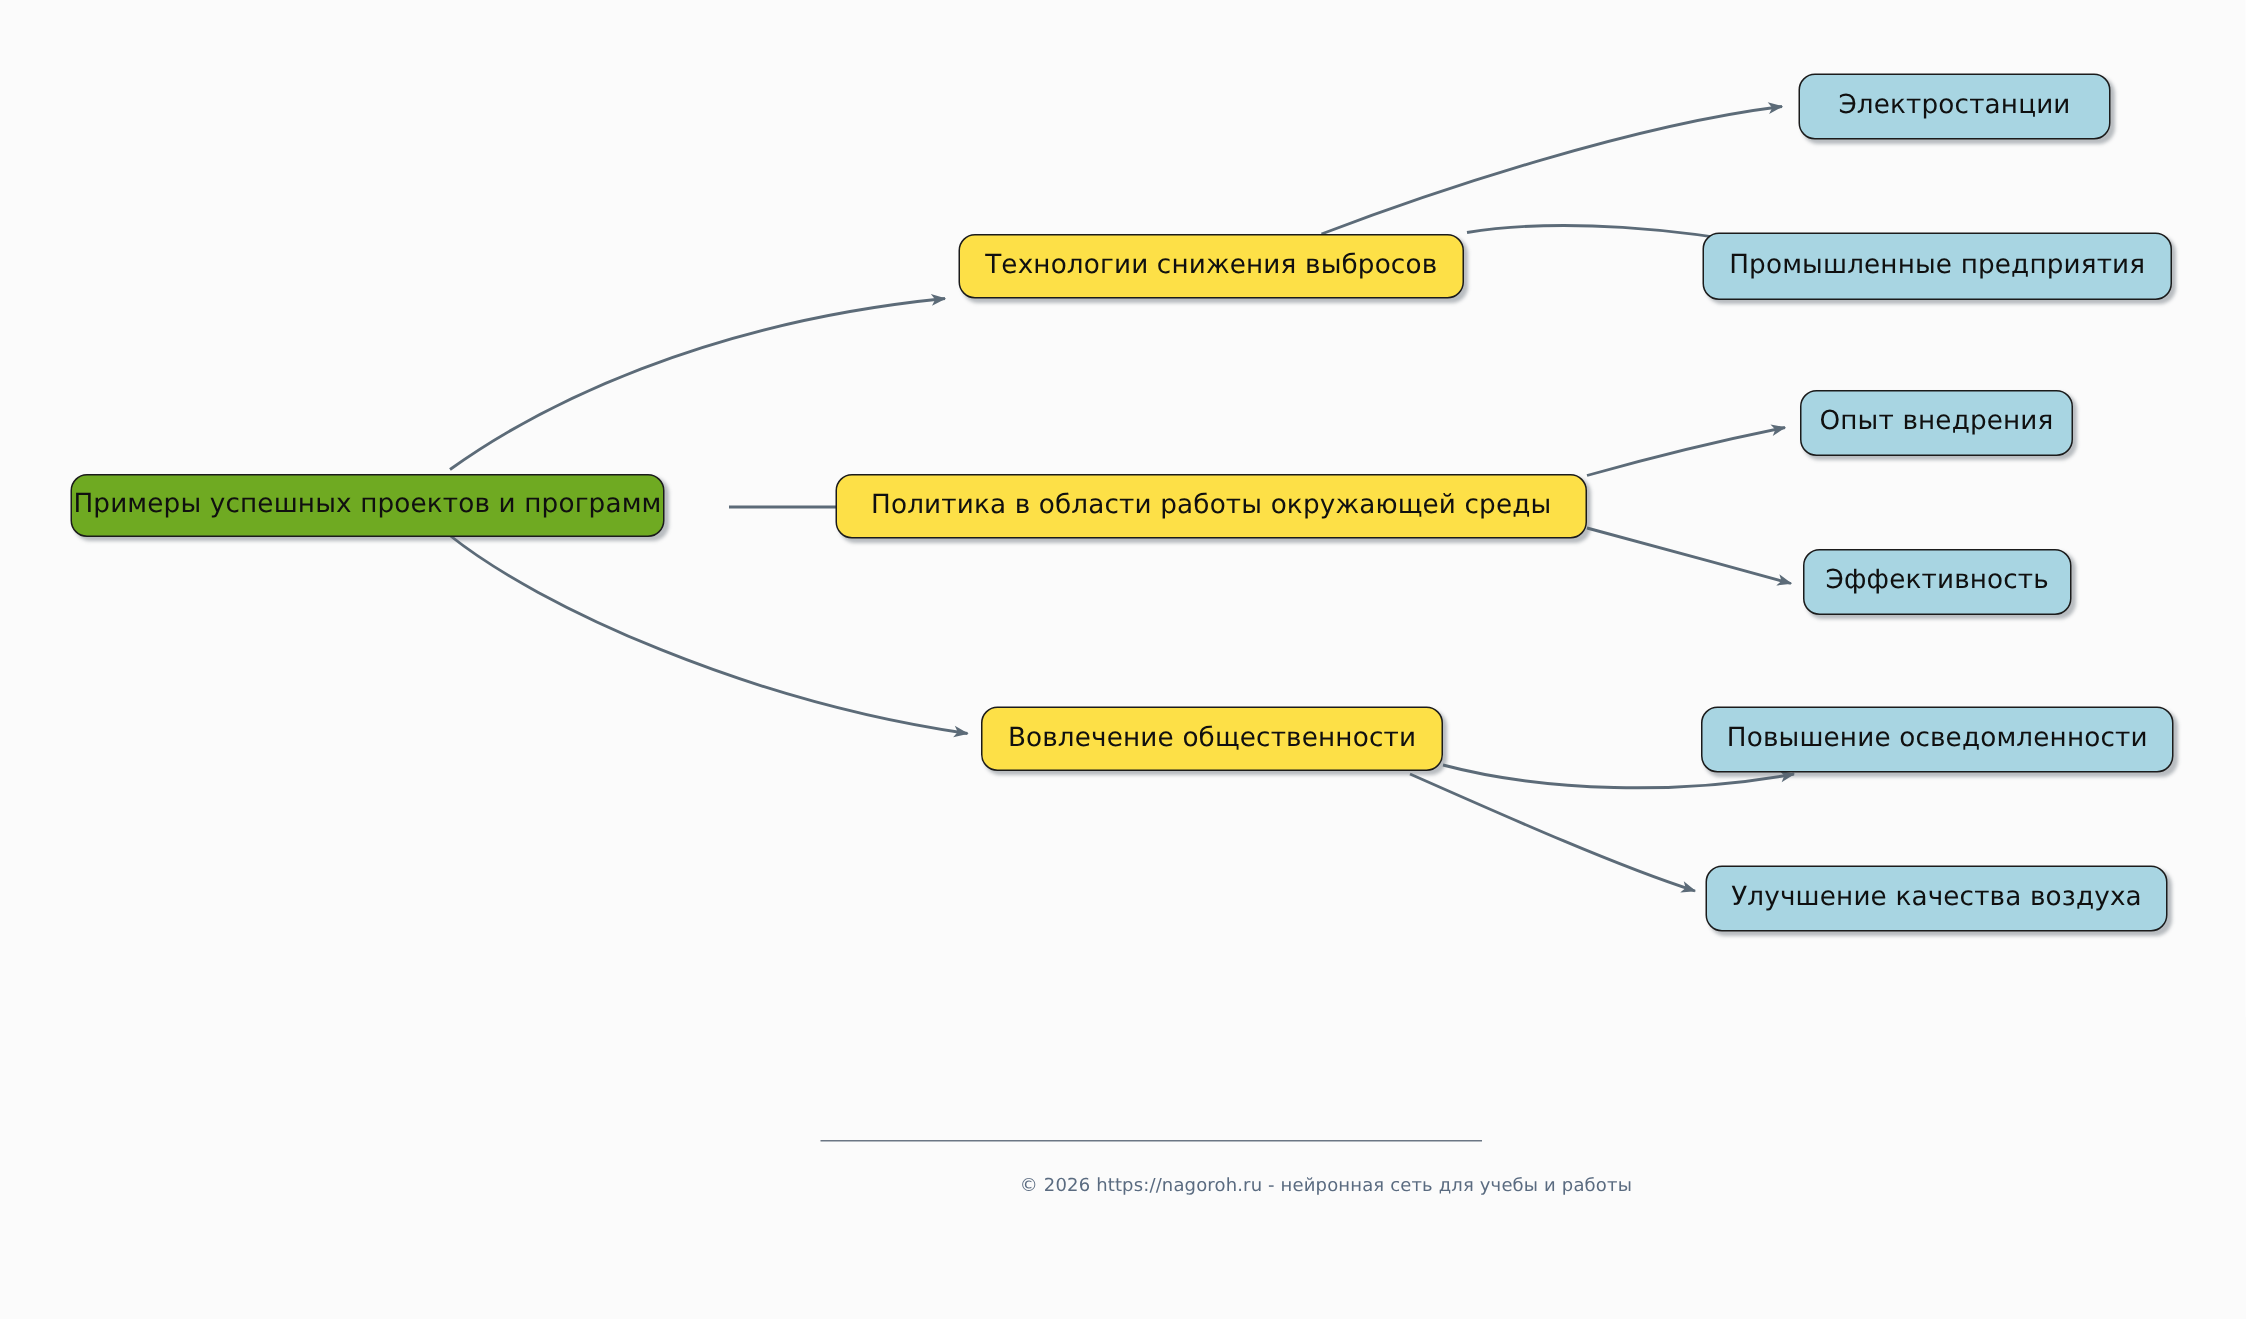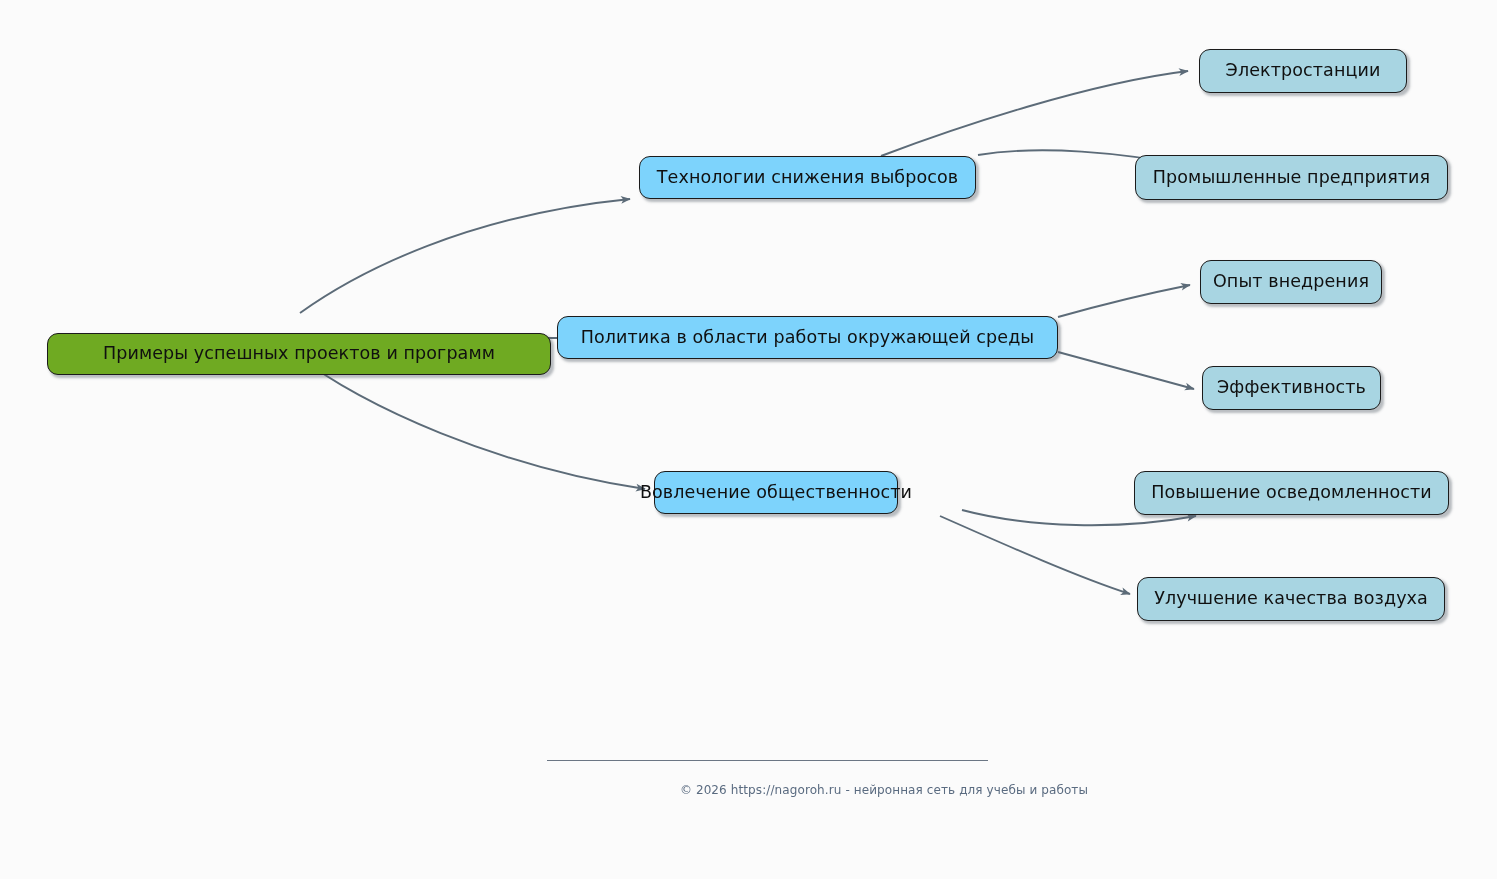--- a/index.html
+++ b/index.html
@@ -32,21 +32,21 @@
     border-radius: 11px;
     border: 1.3px solid #1b1b1b;
     font-size: 17.5px;
     line-height: 1.1;
     color: #101010;
     white-space: nowrap;
     box-shadow: 2.5px 2.5px 2.5px rgba(90,100,110,0.42);
     letter-spacing: 0.1px;
   }
   .node-root  { background: #6faa22; }
-  .node-mid   { background: #7dd3fc; }
+  .node-mid   { background: #fde047; }
   .node-leaf  { background: #a8d5e2; }
 
   .caption {
     position: absolute;
     text-align: center;
     font-weight: bold;
     font-size: 15.5px;
     line-height: 1.35;
     color: #4d5a6b;
     letter-spacing: 0.15px;
@@ -84,33 +84,33 @@
       <path d="M978,155 C1040,145 1120,152 1196,167"></path>
 
       <path d="M1058,317 C1090,308 1140,295 1190,285"></path>
       <path d="M1058,352 C1095,362 1150,377 1194,389"></path>
 
       <path d="M962,510 C1030,528 1120,530 1196,516"></path>
       <path d="M940,516 C1010,547 1080,578 1130,594"></path>
     </g>
   </svg>
 
-  <div class="node node-root" style="left:47px; top:316px; width:504px; height:42px;margin-top:17px;">
+  <div class="node node-root" style="left:47px; top:316px; width:396px; height:42px;">
     <span>Примеры успешных проектов и программ</span>
   </div>
 
   <div class="node node-mid" style="left:639px; top:156px; width:337px; height:43px;">
     <span>Технологии снижения выбросов</span>
   </div>
 
   <div class="node node-mid" style="left:557px; top:316px; width:501px; height:43px;">
     <span>Политика в области работы окружающей среды</span>
   </div>
 
-  <div class="node node-mid" style="left:654px; top:471px; width:244px; height:43px;justify-content:center;">
+  <div class="node node-mid" style="left:654px; top:471px; width:308px; height:43px;justify-content:center;">
     <span>Вовлечение общественности</span>
   </div>
 
   <div class="node node-leaf" style="left:1199px; top:49px; width:208px; height:44px;">
     <span>Электростанции</span>
   </div>
 
   <div class="node node-leaf" style="left:1135px; top:155px; width:313px; height:45px;">
     <span>Промышленные предприятия</span>
   </div>

